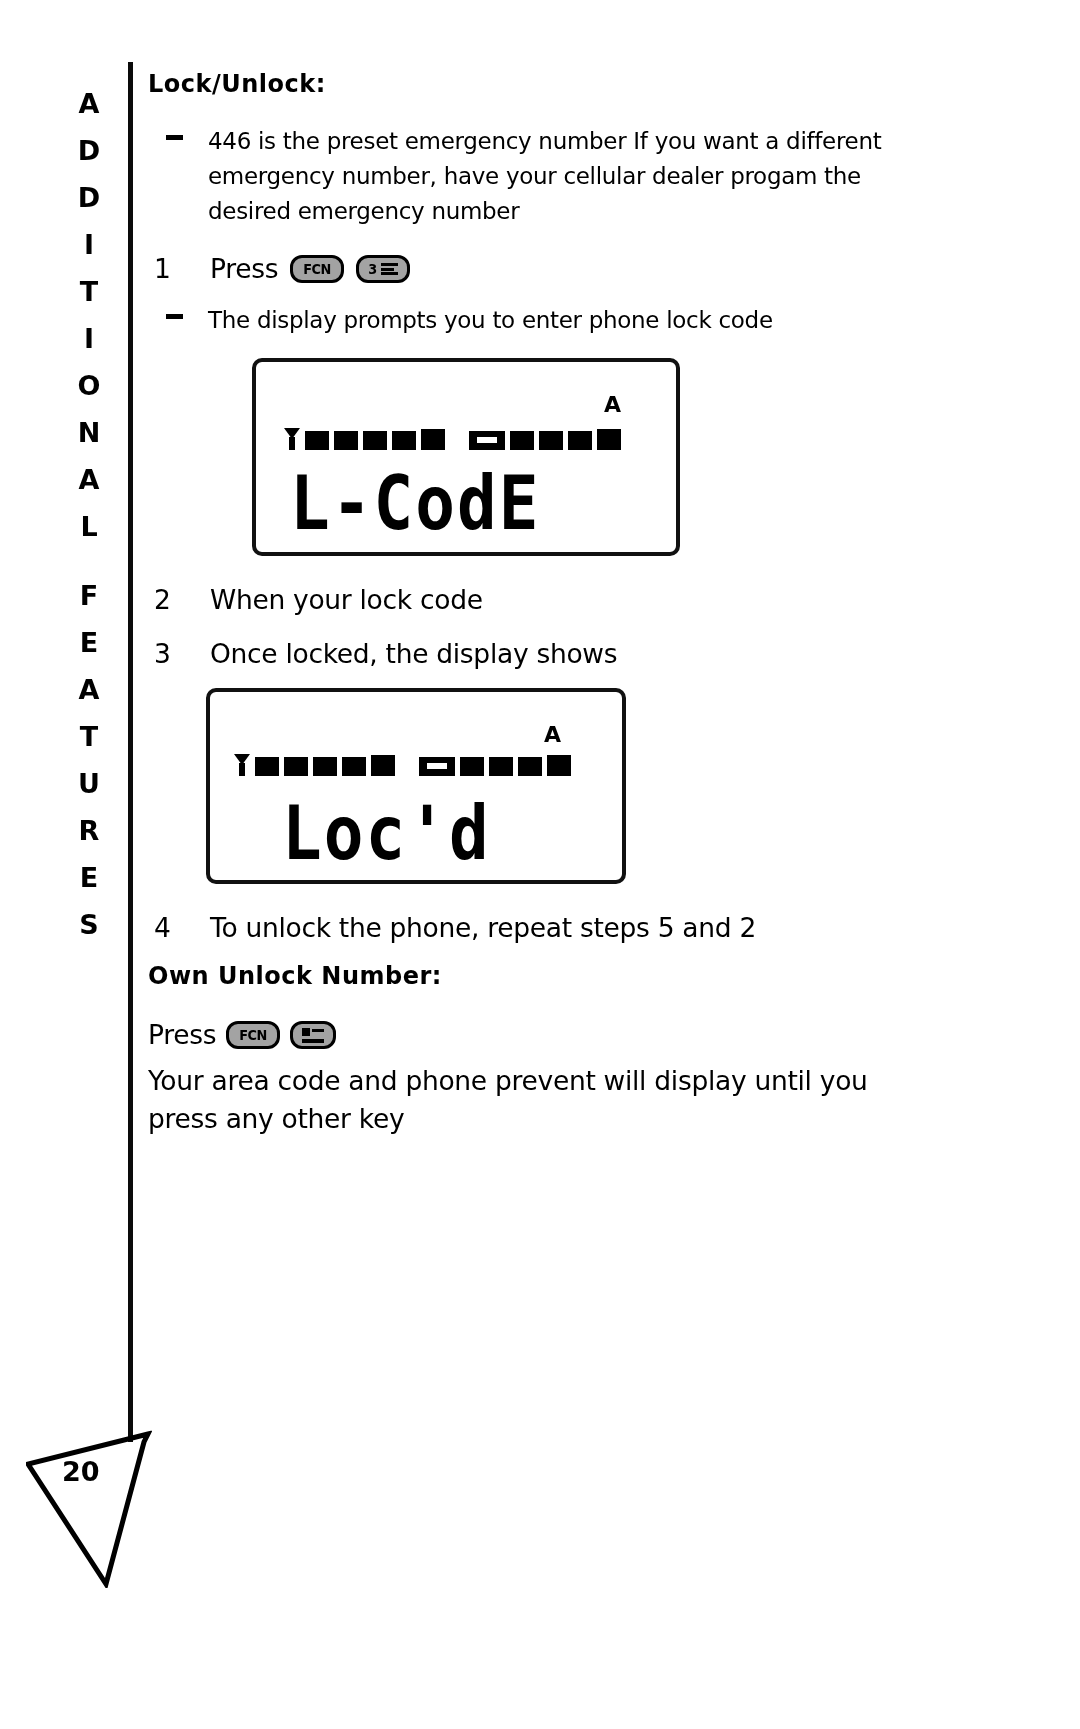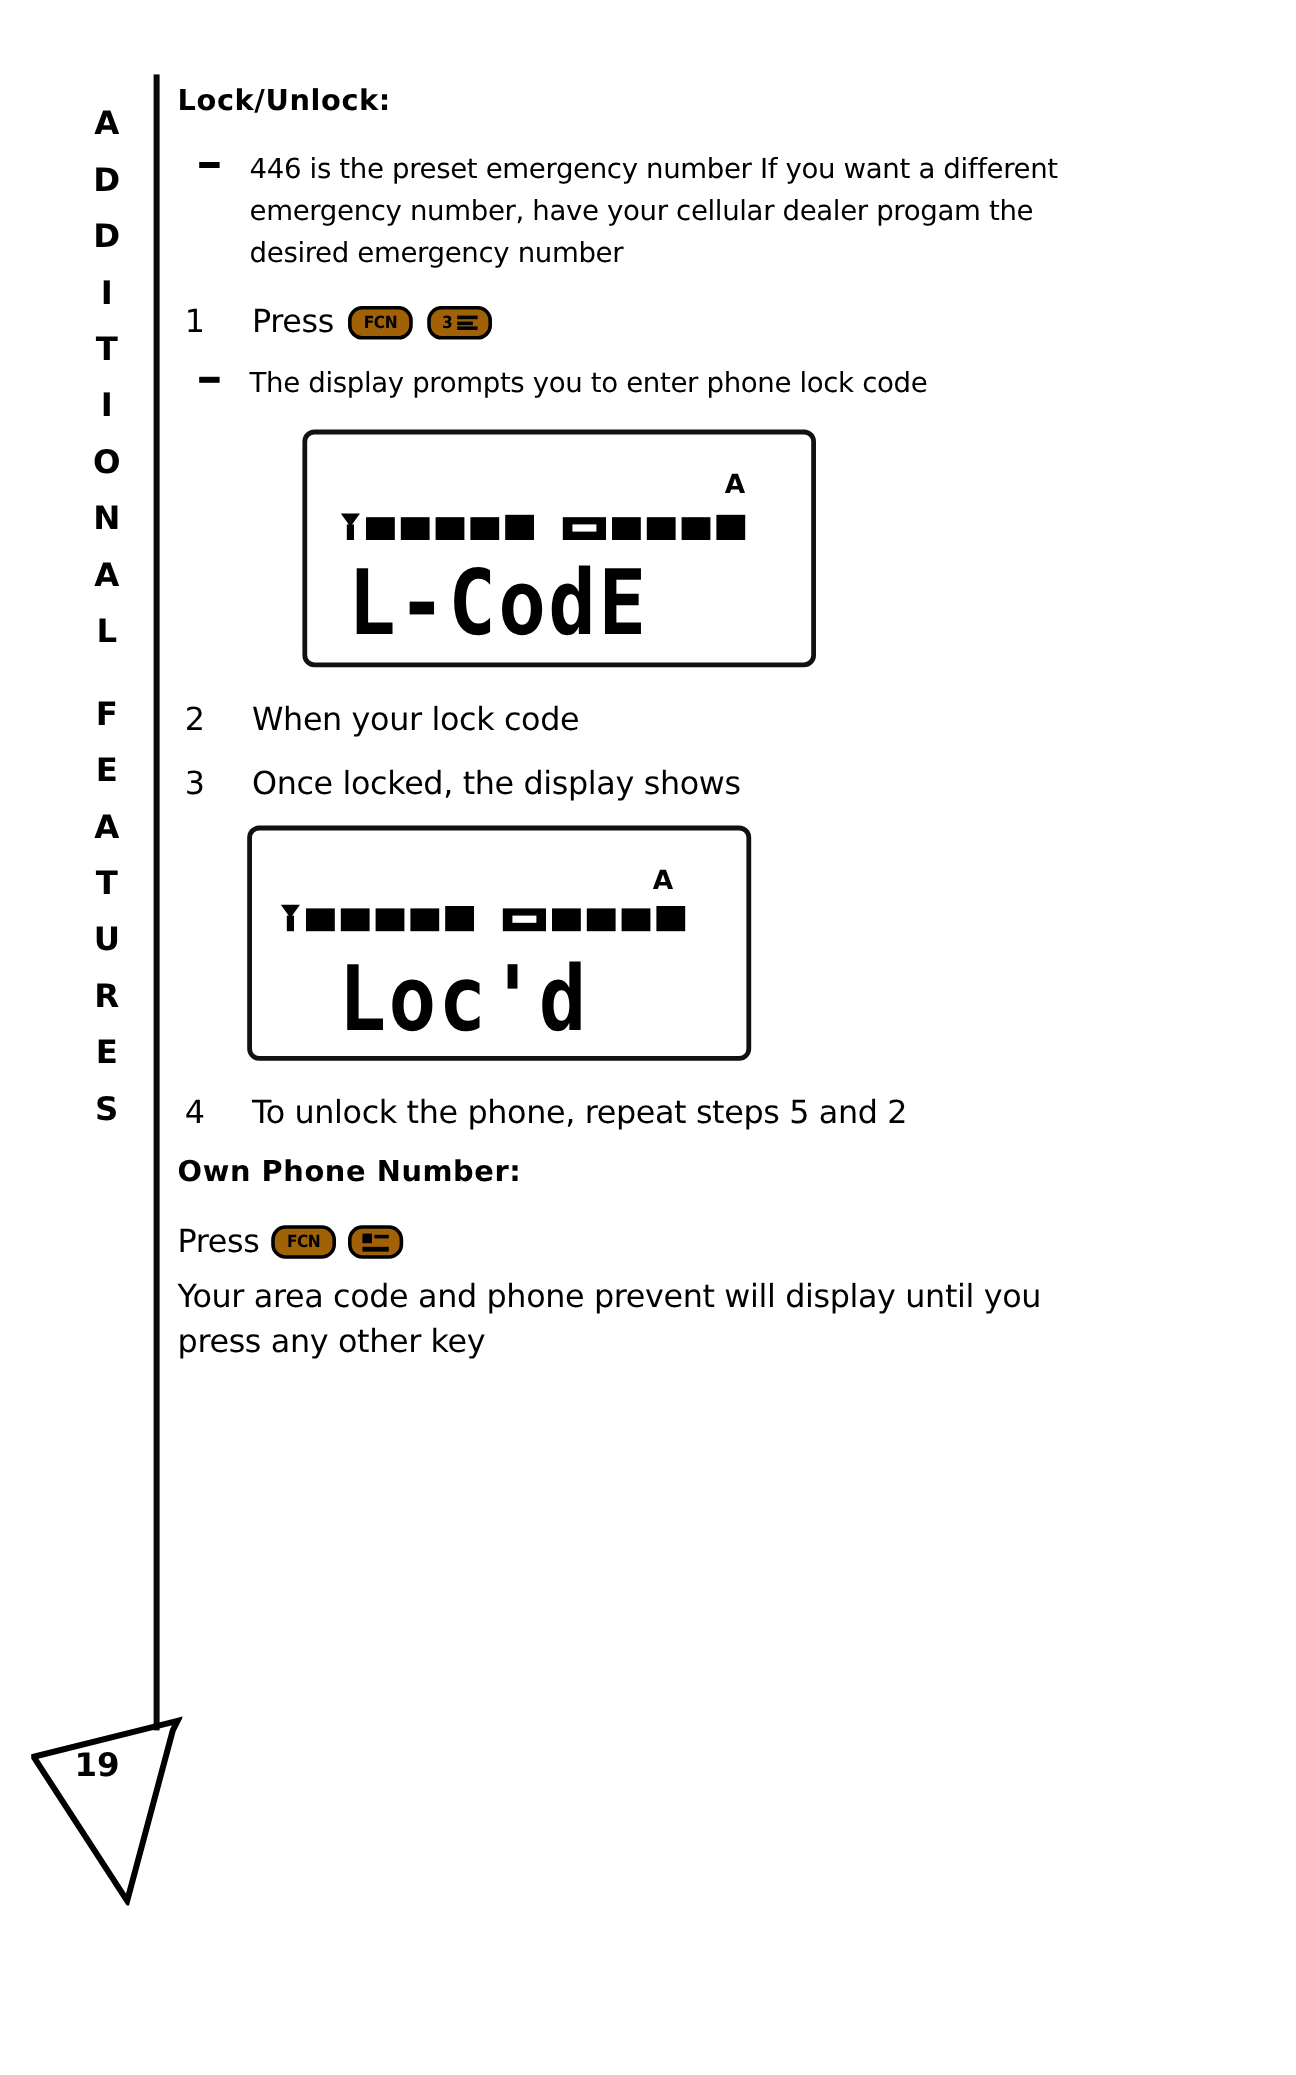--- a/index.html
+++ b/index.html
@@ -135,21 +135,21 @@
   .key {
     display: inline-flex;
     align-items: center;
     justify-content: center;
     border: 3px solid #000;
     border-radius: 12px;
     height: 28px;
     padding: 0 9px;
     box-sizing: border-box;
     vertical-align: middle;
-    background: #a16207;
+    background: #a3a3a3;
   }
   .key .klabel {
     font-family: "DejaVu Sans", sans-serif;
     font-weight: 700;
     font-size: 14px;
     line-height: 14px;
     letter-spacing: -0.5px;
     color: #000;
     transform: scaleX(0.92);
   }
@@ -432,21 +432,21 @@
       <div class="lcd-text">Loc'd</div>
     </div>
 
     <div class="step">
       <span class="num">4</span>
       <div class="txt">
         <span>To unlock the phone, repeat steps 5 and 2</span>
       </div>
     </div>
 
-    <h2 class="heading heading-2">Own Phone Number:</h2>
+    <h2 class="heading heading-2">Own Unlock Number:</h2>
 
     <p class="body" style="display:flex; flex-wrap:wrap; align-items:center; gap:10px;">
       <span>Press</span>
       <span class="key key-fcn">
         <span class="klabel">FCN</span>
       </span>
       <span class="key key-sym">
         <span class="sym-card">
           <span class="blk"></span>
             <span class="l1"></span>
@@ -455,16 +455,16 @@
       </span>
       <span style="flex:1 1 100%; margin-top:-2px;">Your area code and phone prevent will display until you press any other key</span>
     </p>
 
   </div>
 
   <div id="corner">
     <svg width="126" height="190" viewBox="0 0 126 190">
       <path d="M 122 36 L 2 66 L 80 186 L 118 44 Z" fill="none" stroke="#000" stroke-width="5"></path>
     </svg>
-    <span class="pagenum">19</span>
+    <span class="pagenum">20</span>
   </div>
 
 </div>
 
 </body></html>

